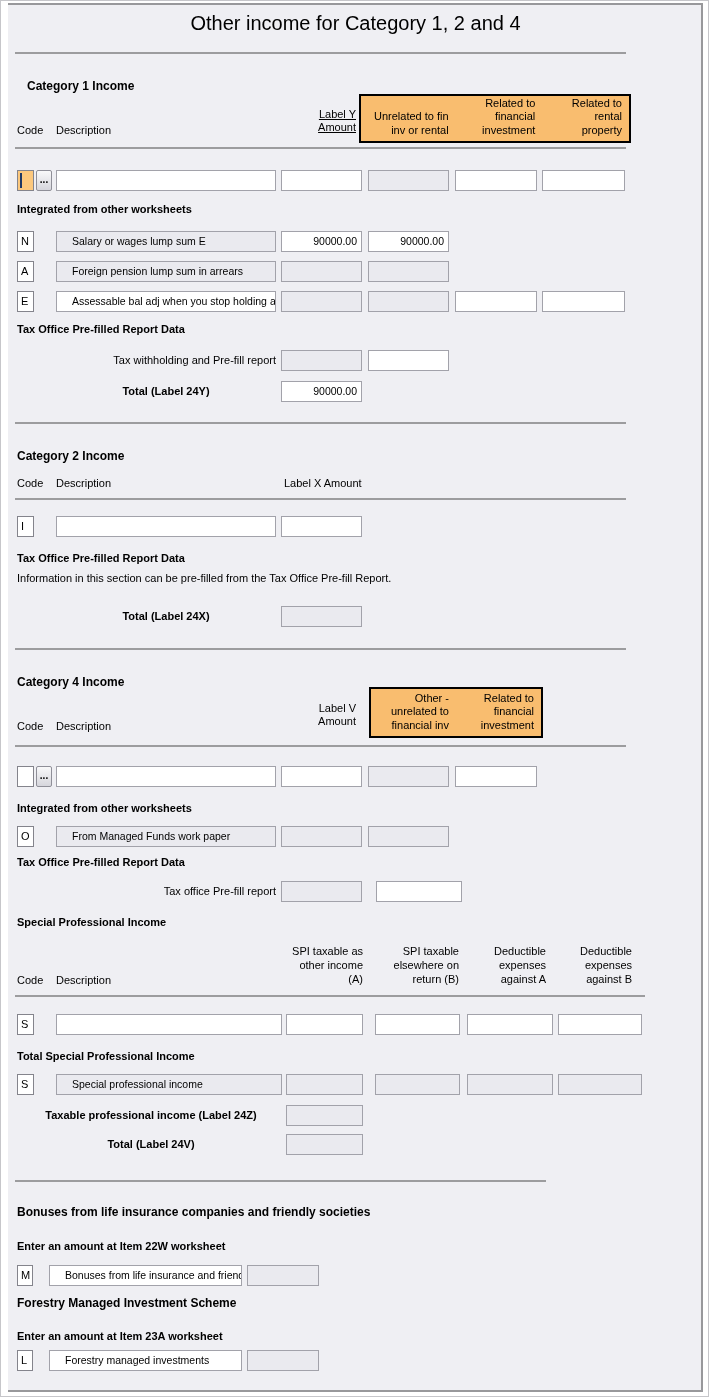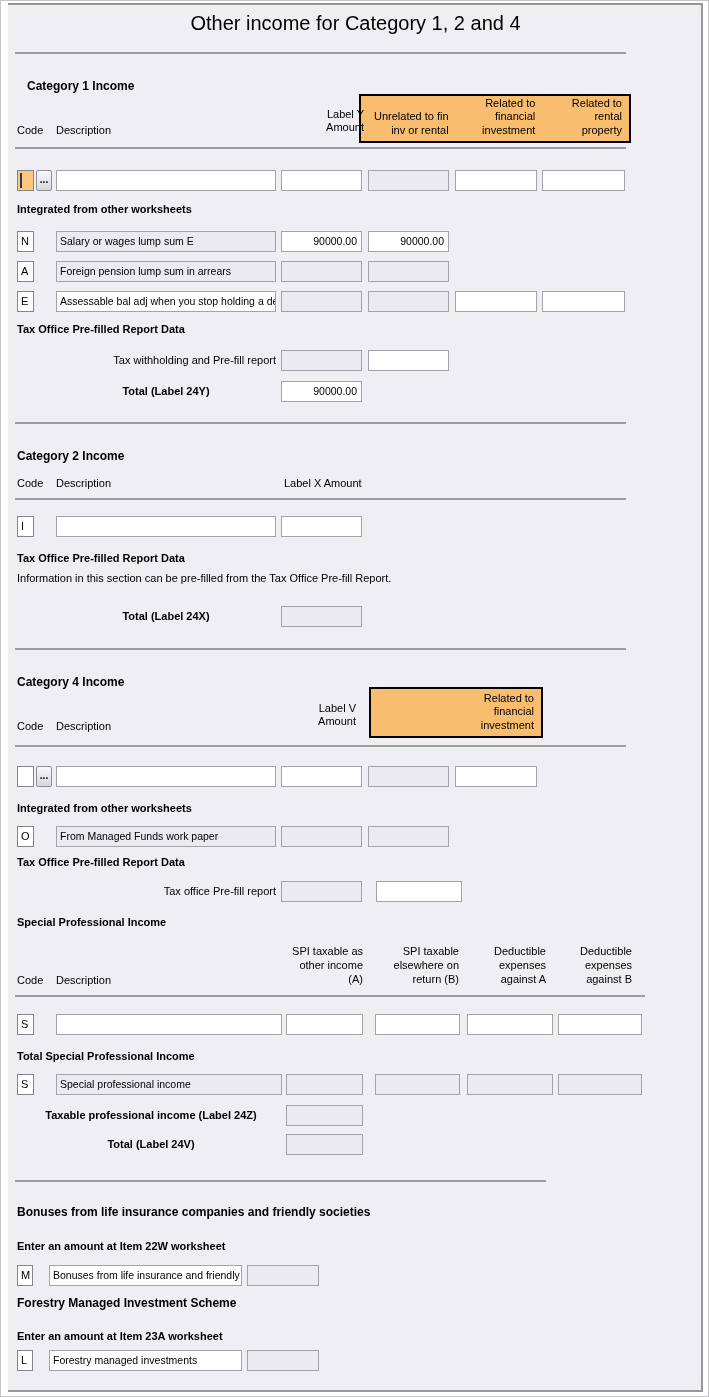--- a/index.html
+++ b/index.html
@@ -9,21 +9,21 @@
          border-top:2px solid #98989b;border-right:2px solid #98989b;border-bottom:2px solid #98989b;box-sizing:border-box;}
   .abs{position:absolute;}
   .title{font-size:20px;text-align:center;white-space:nowrap;}
   .sect{font-size:12px;font-weight:bold;white-space:nowrap;}
   .sub{font-size:11px;font-weight:bold;white-space:nowrap;}
   .lbl{font-size:11px;white-space:nowrap;}
   .rlbl{font-size:11px;white-space:nowrap;text-align:right;}
   .rlbl.b{font-weight:bold;text-align:center;}
   .divider{height:2px;background:#9c9c9e;}
   .fld{height:21px;border:1px solid #a2a2aa;background:#fff;font-size:10.5px;line-height:19px;
-       padding:0 3px;box-sizing:border-box;white-space:nowrap;overflow:hidden;}
+       padding:0 15px;box-sizing:border-box;white-space:nowrap;overflow:hidden;}
   .fld.gray{background:#EAEAEF;}
   .fld.amt{text-align:right;padding-right:4px;}
   .codebox{width:17px;height:21px;border:1px solid #84848c;background:#fff;font-size:11px;line-height:19px;
            padding-left:3px;box-sizing:border-box;overflow:hidden;}
   .codebox.orange{background:#FCC87D;}
   .caret{position:absolute;left:2px;top:2px;width:2px;height:15px;background:#1f3864;}
   .dots-btn{width:16px;height:21px;box-sizing:border-box;border:1px solid #8f8f98;border-radius:2px;
             background:linear-gradient(#f9f9fa,#d6d6dc);font-size:10px;font-weight:bold;line-height:17px;
             text-align:center;letter-spacing:0;padding:0;cursor:default;}
   .orange-box{background:#F9BD6F;border:2px solid #000;box-sizing:border-box;display:flex;align-items:flex-end;}
@@ -52,21 +52,21 @@
       <div>financial</div>
       <div>investment</div>
     </div>
     <div class="ob-col">
       <div>Related to</div>
       <div>rental</div>
       <div>property</div>
     </div>
   </div>
 
-  <div class="abs rlbl ml" style="left:278px;top:107px;width:85px;">
+  <div class="abs rlbl ml" style="left:270px;top:107px;width:85px;text-decoration:underline;">
     <div>Label Y</div>
     <div>Amount</div>
   </div>
   <div class="abs lbl" style="left:16px;top:123px;">Code</div>
   <div class="abs lbl" style="left:55px;top:123px;">Description</div>
   <div class="abs divider" style="left:14px;top:146px;width:611px;"></div>
 
   <div class="abs codebox orange" style="left:16px;top:169px;">
     <span class="caret"></span>
     <span></span>
@@ -121,20 +121,25 @@
   <div class="abs lbl" style="left:16px;top:571px;">Information in this section can be pre-filled from the Tax Office Pre-fill Report.</div>
   <div class="abs rlbl b" style="left:55px;top:609px;width:220px;">Total (Label 24X)</div>
   <div class="abs fld amt gray" style="left:280px;top:605px;width:81px;"></div>
 
   <div class="abs divider" style="left:14px;top:647px;width:611px;"></div>
 
   <div class="abs sect" style="left:16px;top:674px;">Category 4 Income</div>
 
   <div class="abs orange-box" style="left:368px;top:686px;width:174px;height:51px;">
     <div class="ob-col">
+      <div>Other -</div>
+      <div>unrelated to</div>
+      <div>financial inv</div>
+    </div>
+    <div class="ob-col">
       <div>Related to</div>
       <div>financial</div>
       <div>investment</div>
     </div>
   </div>
 
   <div class="abs rlbl ml" style="left:270px;top:701px;width:85px;">
     <div>Label V</div>
     <div>Amount</div>
   </div>

